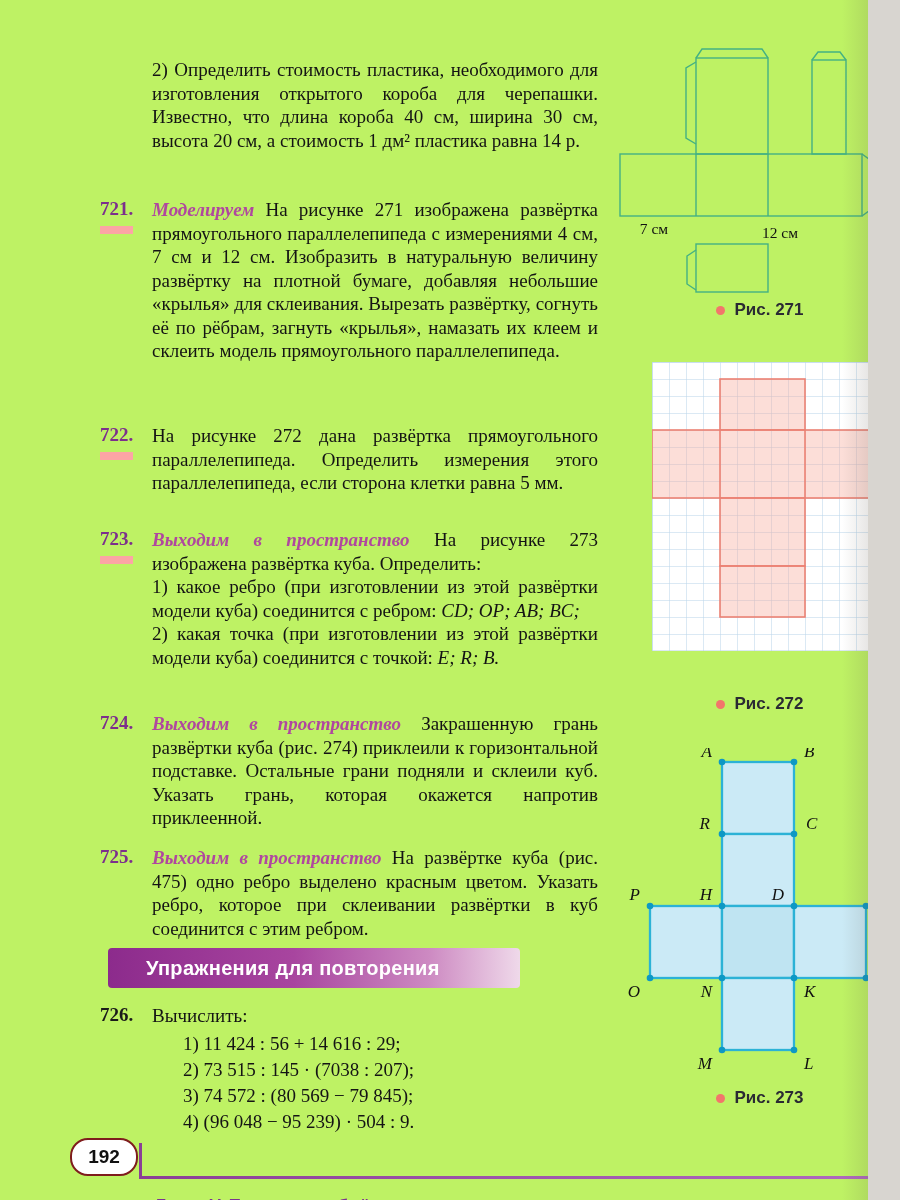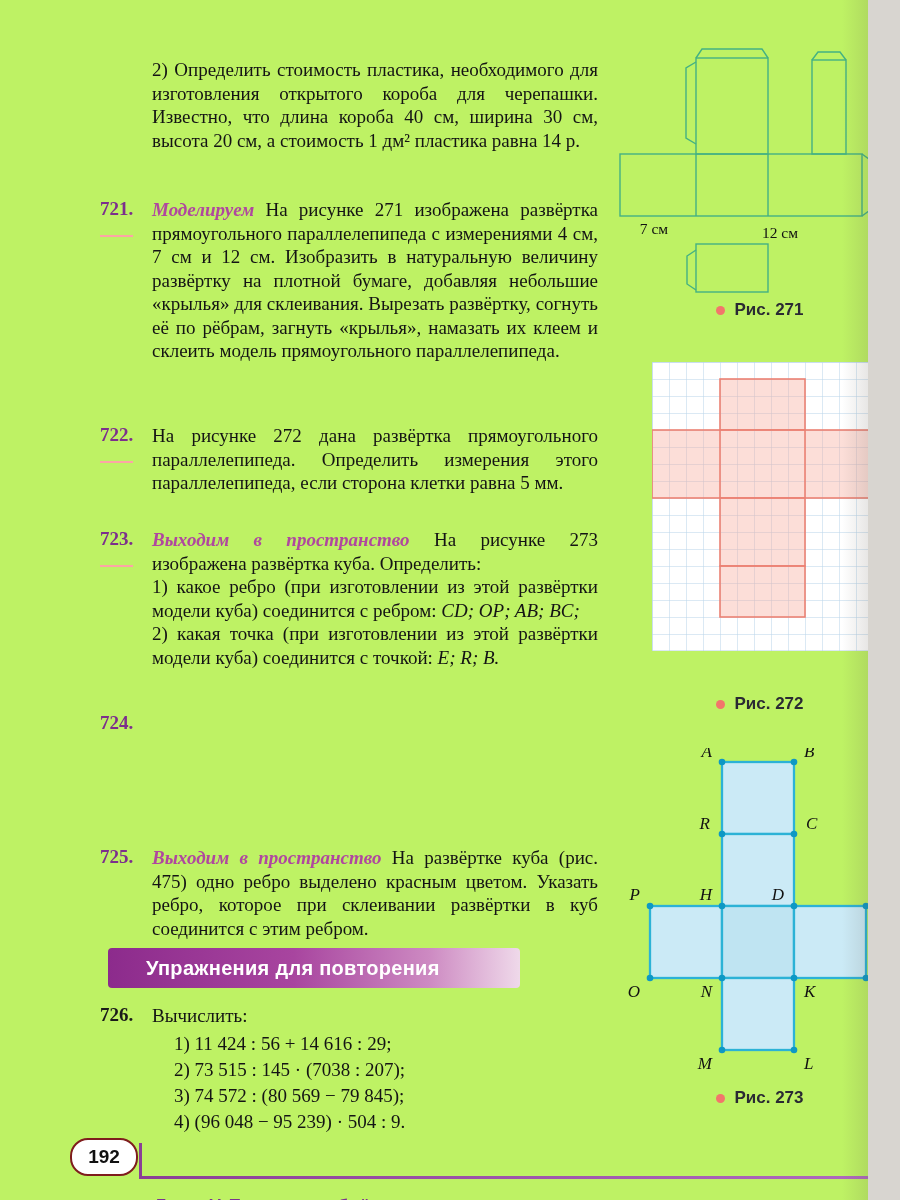--- a/index.html
+++ b/index.html
@@ -3,26 +3,26 @@
 <meta charset="utf-8">
 <style>
   html,body{margin:0;padding:0;background:#d8d5d0;}
   .page{position:relative;width:868px;height:1200px;background:#bef264;overflow:hidden;
         font-family:"Liberation Serif",serif;color:#141414;}
   .edge-shade{position:absolute;top:0;right:0;width:26px;height:100%;
         background:linear-gradient(to right,rgba(0,0,0,0),rgba(90,80,70,0.14));}
   .problem{position:absolute;left:100px;width:500px;}
   .pbody{margin-left:52px;width:446px;text-align:justify;font-size:19px;line-height:23.5px;}
   .pnum{position:absolute;left:0;top:0;font-weight:bold;font-size:19px;color:#7c2f8c;}
-  .pnum.u{border-bottom:2px solid #fca5a5;padding-bottom:15px;}
+  .pnum.u{border-bottom:8px solid #fca5a5;padding-bottom:6px;}
   .pnum.dark{color:#1a1a1a;}
   .kw{font-style:italic;font-weight:bold;color:#b0479f;}
   .math{font-style:italic;}
   .pline{text-align:justify;}
-  .items{margin-left:22px;text-align:left;line-height:26px;margin-top:3px;}
+  .items{margin-left:31px;text-align:left;line-height:26px;margin-top:3px;}
   .banner{position:absolute;left:108px;top:948px;width:412px;height:40px;border-radius:4px;
         background:linear-gradient(90deg,#8c2b8c 0%,#a8459f 45%,#cd8ac2 78%,#efd9ea 100%);
         display:flex;align-items:center;}
   .banner span{color:#ffffff;font-family:"Liberation Sans",sans-serif;font-weight:bold;
         font-size:20px;padding-left:38px;letter-spacing:.3px;}
   .figure{position:absolute;}
   .caption{position:absolute;width:240px;display:flex;align-items:center;justify-content:center;gap:9px;}
   .caption .dot{width:9px;height:9px;border-radius:50%;background:#f2766b;}
   .caption .ctext{font-family:"Liberation Sans",sans-serif;font-weight:bold;font-size:17px;color:#2a2a33;}
   .footer-pill{position:absolute;left:70px;top:1138px;width:64px;height:34px;border:2px solid #7f1d1d;
@@ -60,20 +60,21 @@
     <span class="pnum u">723.</span>
     <div class="pbody">
       <div class="pline"><i class="kw">Выходим в пространство</i> <span>На рисунке 273 изображена развёртка куба. Определить:</span></div>
       <div class="pline"><span>1) какое ребро (при изготовлении из этой развёртки модели куба) соединится с ребром: </span><span class="math">CD; OP; AB; BC;</span></div>
       <div class="pline"><span>2) какая точка (при изготовлении из этой развёртки модели куба) соединится с точкой: </span><span class="math">E; R; B.</span></div>
     </div>
   </div>
 
   <div class="problem" style="top:712px;">
     <span class="pnum">724.</span>
+    <div class="pbody"><i class="kw">Выходим в пространство</i> <span>Закрашенную грань развёртки куба (рис. 274) приклеили к горизонтальной подставке. Остальные грани подняли и склеили куб. Указать грань, которая окажется напротив приклеенной.</span></div>
   </div>
 
   <div class="problem" style="top:846px;">
     <span class="pnum">725.</span>
     <div class="pbody"><i class="kw">Выходим в пространство</i> <span>На развёртке куба (рис. 475) одно ребро выделено красным цветом. Указать ребро, которое при склеивании развёртки в куб соединится с этим ребром.</span></div>
   </div>
 
   <div class="banner">
     <span>Упражнения для повторения</span>
   </div>

